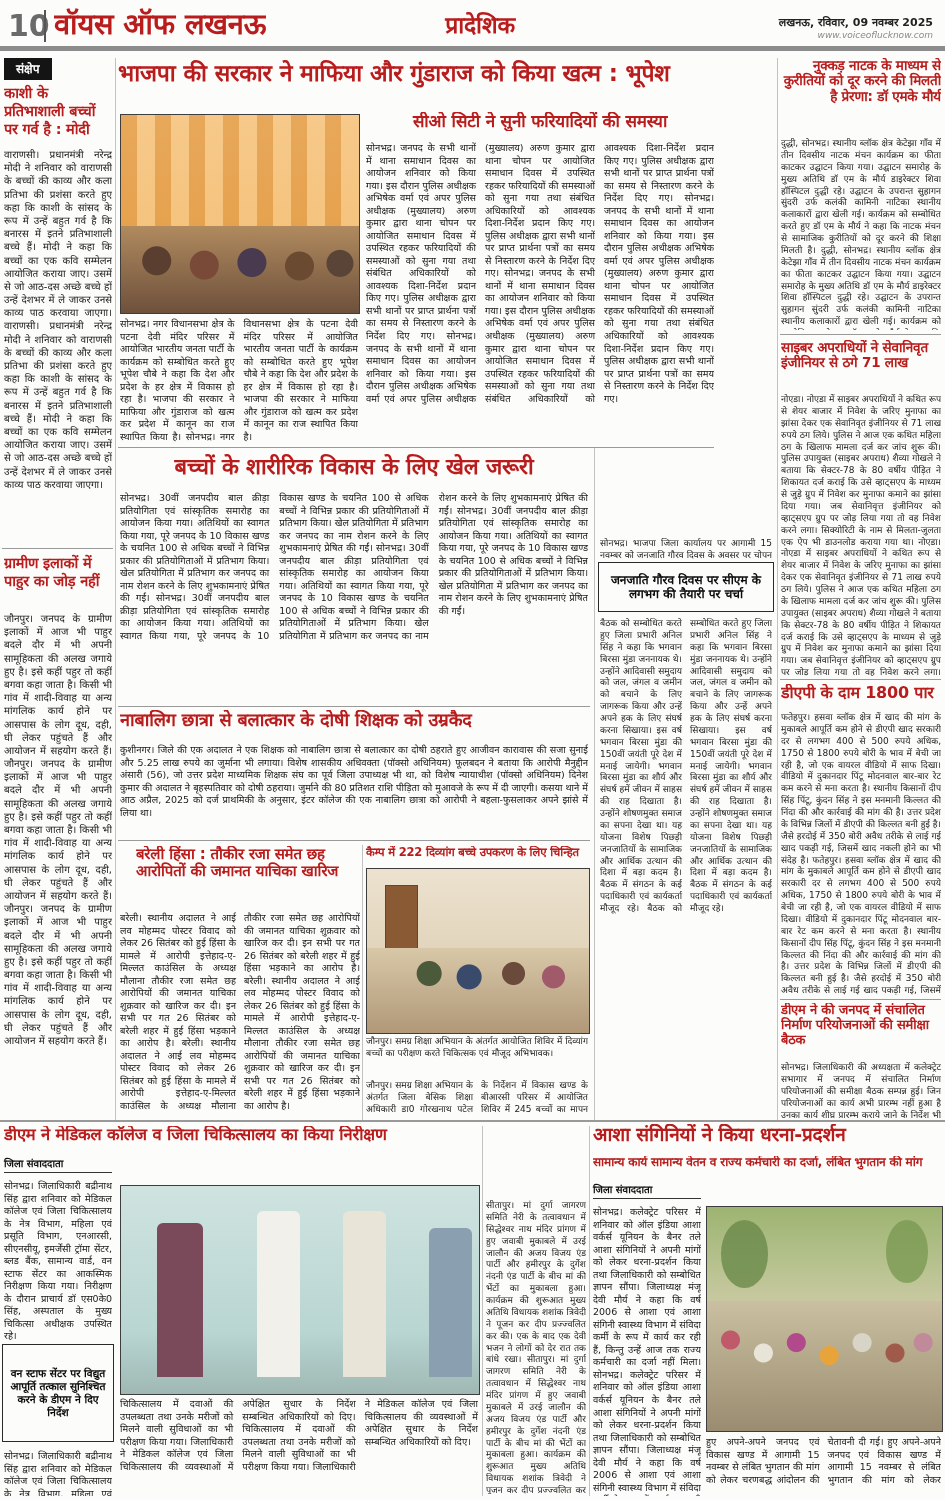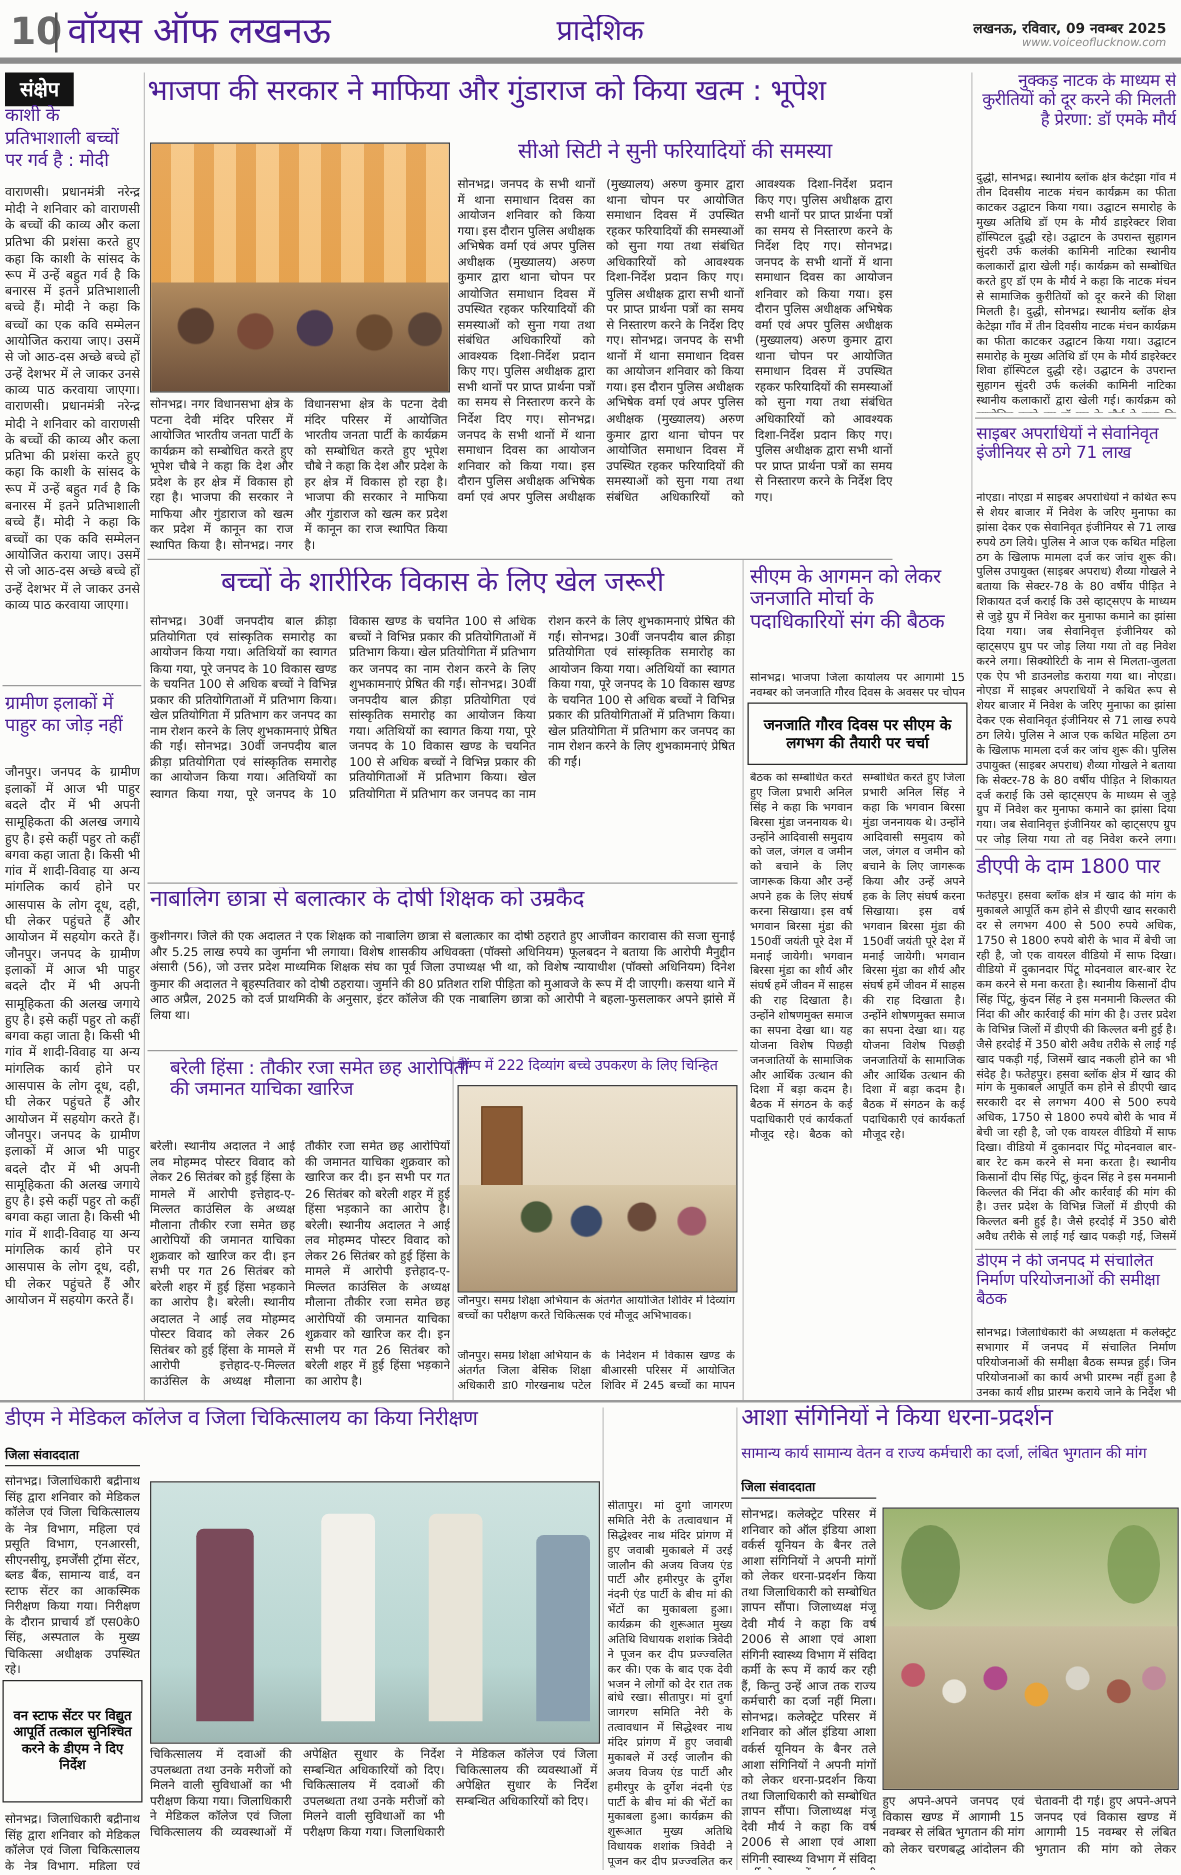--- a/index.html
+++ b/index.html
@@ -1,19 +1,19 @@
 <!DOCTYPE html>
 <html lang="hi"><head>
 <meta charset="utf-8">
 <style>
   html,body{margin:0;padding:0;background:#e9e7e2;}
   .page{position:relative;width:945px;height:1500px;margin:0 auto;background:#fcfcfa;
         font-family:"DejaVu Sans","Liberation Sans",sans-serif;color:#1c1c1c;overflow:hidden;}
   .abs{position:absolute;}
-  .h{font-weight:normal;color:#4c1d95;line-height:1.14;letter-spacing:-0.2px;overflow:hidden;}
+  .h{font-weight:bold;color:#b91c1c;line-height:1.14;letter-spacing:-0.2px;overflow:hidden;}
   .b{text-align:justify;color:#212121;overflow:hidden;line-height:1.32;}
   .rule{background:#9a9a9a;}
   .vline{background:#c2c2c2;width:1px;}
   .tab{background:#141414;color:#fff;font-weight:bold;display:inline-block;padding:2px 12px 3px;}
   .ph{border:1px solid #3d3d3d;overflow:hidden;}
   .byline{font-weight:bold;font-size:10px;color:#111;}
   .box{border:1.5px solid #2a2a2a;display:flex;align-items:center;justify-content:center;
        text-align:center;font-weight:bold;color:#0c0c0c;padding:4px;box-sizing:border-box;}
   .cap{font-size:9px;line-height:1.3;color:#222;text-align:justify;overflow:hidden;}
 </style>
@@ -32,21 +32,21 @@
 
   <div class="abs vline" style="left:115px;top:58px;height:1062px;"></div>
   <div class="abs vline" style="left:777px;top:58px;height:1062px;"></div>
   <div class="abs vline" style="left:594px;top:448px;height:672px;"></div>
   <div class="abs vline" style="left:362px;top:845px;height:275px;"></div>
   <div class="abs rule" style="left:0;top:1120px;width:945px;height:2px;background:#999;"></div>
   <div class="abs vline" style="left:482px;top:1126px;height:370px;"></div>
   <div class="abs vline" style="left:589px;top:1126px;height:370px;"></div>
 
   <div class="abs" style="left:4px;top:58px;">
-    <span class="tab" style="font-size:16px;">संक्षेप</span>
+    <span class="tab" style="font-size:12px;">संक्षेप</span>
   </div>
   <div class="abs h" style="left:4px;top:84px;width:108px;font-size:14.5px;line-height:1.25;">काशी के प्रतिभाशाली बच्चों पर गर्व है : मोदी</div>
   <div class="abs b" style="left:4px;top:148px;width:108px;height:395px;font-size:10px;">वाराणसी। प्रधानमंत्री नरेन्द्र मोदी ने शनिवार को वाराणसी के बच्चों की काव्य और कला प्रतिभा की प्रशंसा करते हुए कहा कि काशी के सांसद के रूप में उन्हें बहुत गर्व है कि बनारस में इतने प्रतिभाशाली बच्चे हैं। मोदी ने कहा कि बच्चों का एक कवि सम्मेलन आयोजित कराया जाए। उसमें से जो आठ-दस अच्छे बच्चे हों उन्हें देशभर में ले जाकर उनसे काव्य पाठ करवाया जाएगा। वाराणसी। प्रधानमंत्री नरेन्द्र मोदी ने शनिवार को वाराणसी के बच्चों की काव्य और कला प्रतिभा की प्रशंसा करते हुए कहा कि काशी के सांसद के रूप में उन्हें बहुत गर्व है कि बनारस में इतने प्रतिभाशाली बच्चे हैं। मोदी ने कहा कि बच्चों का एक कवि सम्मेलन आयोजित कराया जाए। उसमें से जो आठ-दस अच्छे बच्चे हों उन्हें देशभर में ले जाकर उनसे काव्य पाठ करवाया जाएगा।</div>
   <div class="abs rule" style="left:2px;top:548px;width:111px;height:1px;"></div>
   <div class="abs h" style="left:4px;top:554px;width:108px;font-size:14.5px;line-height:1.25;">ग्रामीण इलाकों में पाहुर का जोड़ नहीं</div>
   <div class="abs b" style="left:4px;top:612px;width:108px;height:505px;font-size:10px;">जौनपुर। जनपद के ग्रामीण इलाकों में आज भी पाहुर बदले दौर में भी अपनी सामूहिकता की अलख जगाये हुए है। इसे कहीं पहुर तो कहीं बगवा कहा जाता है। किसी भी गांव में शादी-विवाह या अन्य मांगलिक कार्य होने पर आसपास के लोग दूध, दही, घी लेकर पहुंचते हैं और आयोजन में सहयोग करते हैं। जौनपुर। जनपद के ग्रामीण इलाकों में आज भी पाहुर बदले दौर में भी अपनी सामूहिकता की अलख जगाये हुए है। इसे कहीं पहुर तो कहीं बगवा कहा जाता है। किसी भी गांव में शादी-विवाह या अन्य मांगलिक कार्य होने पर आसपास के लोग दूध, दही, घी लेकर पहुंचते हैं और आयोजन में सहयोग करते हैं। जौनपुर। जनपद के ग्रामीण इलाकों में आज भी पाहुर बदले दौर में भी अपनी सामूहिकता की अलख जगाये हुए है। इसे कहीं पहुर तो कहीं बगवा कहा जाता है। किसी भी गांव में शादी-विवाह या अन्य मांगलिक कार्य होने पर आसपास के लोग दूध, दही, घी लेकर पहुंचते हैं और आयोजन में सहयोग करते हैं।</div>
 
   <div class="abs h" style="left:118px;top:60px;width:596px;height:48px;font-size:23px;white-space:nowrap;">भाजपा की सरकार ने माफिया और गुंडाराज को किया खत्म : भूपेश</div>
 
   <div class="abs ph" style="left:120px;top:114px;width:238px;height:198px;background:linear-gradient(180deg,#f8f0de 0%,#f0d9ae 55%,#caa06a 100%);">
@@ -82,21 +82,20 @@
     <div style="position:absolute;left:0;bottom:0;width:100%;height:52%;background:
       radial-gradient(circle at 28% 30%, #4a5a3a 0 12px, transparent 13px),
       radial-gradient(circle at 46% 34%, #3a4a6a 0 12px, transparent 13px),
       radial-gradient(circle at 66% 30%, #6a4a3a 0 11px, transparent 12px),
       radial-gradient(circle at 84% 34%, #a05a6a 0 11px, transparent 12px),
       linear-gradient(#d8c8a8,#b09878);"></div>
   </div>
   <div class="abs cap" style="left:366px;top:1036px;width:222px;height:42px;">जौनपुर। समग्र शिक्षा अभियान के अंतर्गत आयोजित शिविर में दिव्यांग बच्चों का परीक्षण करते चिकित्सक एवं मौजूद अभिभावक।</div>
   <div class="abs b" style="left:366px;top:1080px;width:222px;height:38px;font-size:9px;column-count:2;column-gap:8px;">जौनपुर। समग्र शिक्षा अभियान के अंतर्गत जिला बेसिक शिक्षा अधिकारी डा0 गोरखनाथ पटेल के निर्देशन में विकास खण्ड के बीआरसी परिसर में आयोजित शिविर में 245 बच्चों का मापन हुआ, जिसमें 222 दिव्यांग बच्चों को उपकरण के लिए चिन्हित किया गया।</div>
 
-  <div class="abs h" style="left:600px;top:452px;width:172px;height:82px;font-size:16px;">सीएम के आगमन को लेकर जनजाति मोर्चा के पदाधिकारियों संग की बैठक</div>
   <div class="abs b" style="left:600px;top:538px;width:172px;height:22px;font-size:9px;">सोनभद्र। भाजपा जिला कार्यालय पर आगामी 15 नवम्बर को जनजाति गौरव दिवस के अवसर पर चोपन में होने वाले आयोजन को लेकर जनजाति मोर्चा के पदाधिकारियों की बैठक सम्पन्न हुई।</div>
   <div class="abs box" style="left:598px;top:562px;width:176px;height:50px;font-size:12px;line-height:1.2;">जनजाति गौरव दिवस पर सीएम के लगभग की तैयारी पर चर्चा</div>
   <div class="abs b" style="left:600px;top:618px;width:172px;height:500px;font-size:9px;column-count:2;column-gap:8px;">बैठक को सम्बोधित करते हुए जिला प्रभारी अनिल सिंह ने कहा कि भगवान बिरसा मुंडा जननायक थे। उन्होंने आदिवासी समुदाय को जल, जंगल व जमीन को बचाने के लिए जागरूक किया और उन्हें अपने हक के लिए संघर्ष करना सिखाया। इस वर्ष भगवान बिरसा मुंडा की 150वीं जयंती पूरे देश में मनाई जायेगी। भगवान बिरसा मुंडा का शौर्य और संघर्ष हमें जीवन में साहस की राह दिखाता है। उन्होंने शोषणमुक्त समाज का सपना देखा था। यह योजना विशेष पिछड़ी जनजातियों के सामाजिक और आर्थिक उत्थान की दिशा में बड़ा कदम है। बैठक में संगठन के कई पदाधिकारी एवं कार्यकर्ता मौजूद रहे। बैठक को सम्बोधित करते हुए जिला प्रभारी अनिल सिंह ने कहा कि भगवान बिरसा मुंडा जननायक थे। उन्होंने आदिवासी समुदाय को जल, जंगल व जमीन को बचाने के लिए जागरूक किया और उन्हें अपने हक के लिए संघर्ष करना सिखाया। इस वर्ष भगवान बिरसा मुंडा की 150वीं जयंती पूरे देश में मनाई जायेगी। भगवान बिरसा मुंडा का शौर्य और संघर्ष हमें जीवन में साहस की राह दिखाता है। उन्होंने शोषणमुक्त समाज का सपना देखा था। यह योजना विशेष पिछड़ी जनजातियों के सामाजिक और आर्थिक उत्थान की दिशा में बड़ा कदम है। बैठक में संगठन के कई पदाधिकारी एवं कार्यकर्ता मौजूद रहे।</div>
 
   <div class="abs h" style="left:781px;top:58px;width:160px;height:76px;font-size:13.5px;text-align:right;">नुक्कड़ नाटक के माध्यम से कुरीतियों को दूर करने की मिलती है प्रेरणा: डॉ एमके मौर्य</div>
   <div class="abs b" style="left:781px;top:138px;width:160px;height:192px;font-size:9px;">दुद्धी, सोनभद्र। स्थानीय ब्लॉक क्षेत्र केटेझा गाँव में तीन दिवसीय नाटक मंचन कार्यक्रम का फीता काटकर उद्घाटन किया गया। उद्घाटन समारोह के मुख्य अतिथि डॉ एम के मौर्य डाइरेक्टर शिवा हॉस्पिटल दुद्धी रहे। उद्घाटन के उपरान्त सुहागन सुंदरी उर्फ कलंकी कामिनी नाटिका स्थानीय कलाकारों द्वारा खेली गई। कार्यक्रम को सम्बोधित करते हुए डॉ एम के मौर्य ने कहा कि नाटक मंचन से सामाजिक कुरीतियों को दूर करने की शिक्षा मिलती है। दुद्धी, सोनभद्र। स्थानीय ब्लॉक क्षेत्र केटेझा गाँव में तीन दिवसीय नाटक मंचन कार्यक्रम का फीता काटकर उद्घाटन किया गया। उद्घाटन समारोह के मुख्य अतिथि डॉ एम के मौर्य डाइरेक्टर शिवा हॉस्पिटल दुद्धी रहे। उद्घाटन के उपरान्त सुहागन सुंदरी उर्फ कलंकी कामिनी नाटिका स्थानीय कलाकारों द्वारा खेली गई। कार्यक्रम को सम्बोधित करते हुए डॉ एम के मौर्य ने कहा कि नाटक मंचन से सामाजिक कुरीतियों को दूर करने की शिक्षा मिलती है।</div>
   <div class="abs rule" style="left:780px;top:334px;width:161px;height:1px;"></div>
 
   <div class="abs h" style="left:781px;top:340px;width:160px;height:50px;font-size:13.5px;">साइबर अपराधियों ने सेवानिवृत इंजीनियर से ठगे 71 लाख</div>
   <div class="abs b" style="left:781px;top:394px;width:160px;height:282px;font-size:9px;">नोएडा। नोएडा में साइबर अपराधियों ने कथित रूप से शेयर बाजार में निवेश के जरिए मुनाफा का झांसा देकर एक सेवानिवृत इंजीनियर से 71 लाख रुपये ठग लिये। पुलिस ने आज एक कथित महिला ठग के खिलाफ मामला दर्ज कर जांच शुरू की। पुलिस उपायुक्त (साइबर अपराध) शैव्या गोखले ने बताया कि सेक्टर-78 के 80 वर्षीय पीड़ित ने शिकायत दर्ज कराई कि उसे व्हाट्सएप के माध्यम से जुड़े ग्रुप में निवेश कर मुनाफा कमाने का झांसा दिया गया। जब सेवानिवृत्त इंजीनियर को व्हाट्सएप ग्रुप पर जोड़ लिया गया तो वह निवेश करने लगा। सिक्योरिटी के नाम से मिलता-जुलता एक ऐप भी डाउनलोड कराया गया था। नोएडा। नोएडा में साइबर अपराधियों ने कथित रूप से शेयर बाजार में निवेश के जरिए मुनाफा का झांसा देकर एक सेवानिवृत इंजीनियर से 71 लाख रुपये ठग लिये। पुलिस ने आज एक कथित महिला ठग के खिलाफ मामला दर्ज कर जांच शुरू की। पुलिस उपायुक्त (साइबर अपराध) शैव्या गोखले ने बताया कि सेक्टर-78 के 80 वर्षीय पीड़ित ने शिकायत दर्ज कराई कि उसे व्हाट्सएप के माध्यम से जुड़े ग्रुप में निवेश कर मुनाफा कमाने का झांसा दिया गया। जब सेवानिवृत्त इंजीनियर को व्हाट्सएप ग्रुप पर जोड़ लिया गया तो वह निवेश करने लगा। सिक्योरिटी के नाम से मिलता-जुलता एक ऐप भी डाउनलोड कराया गया था।</div>

